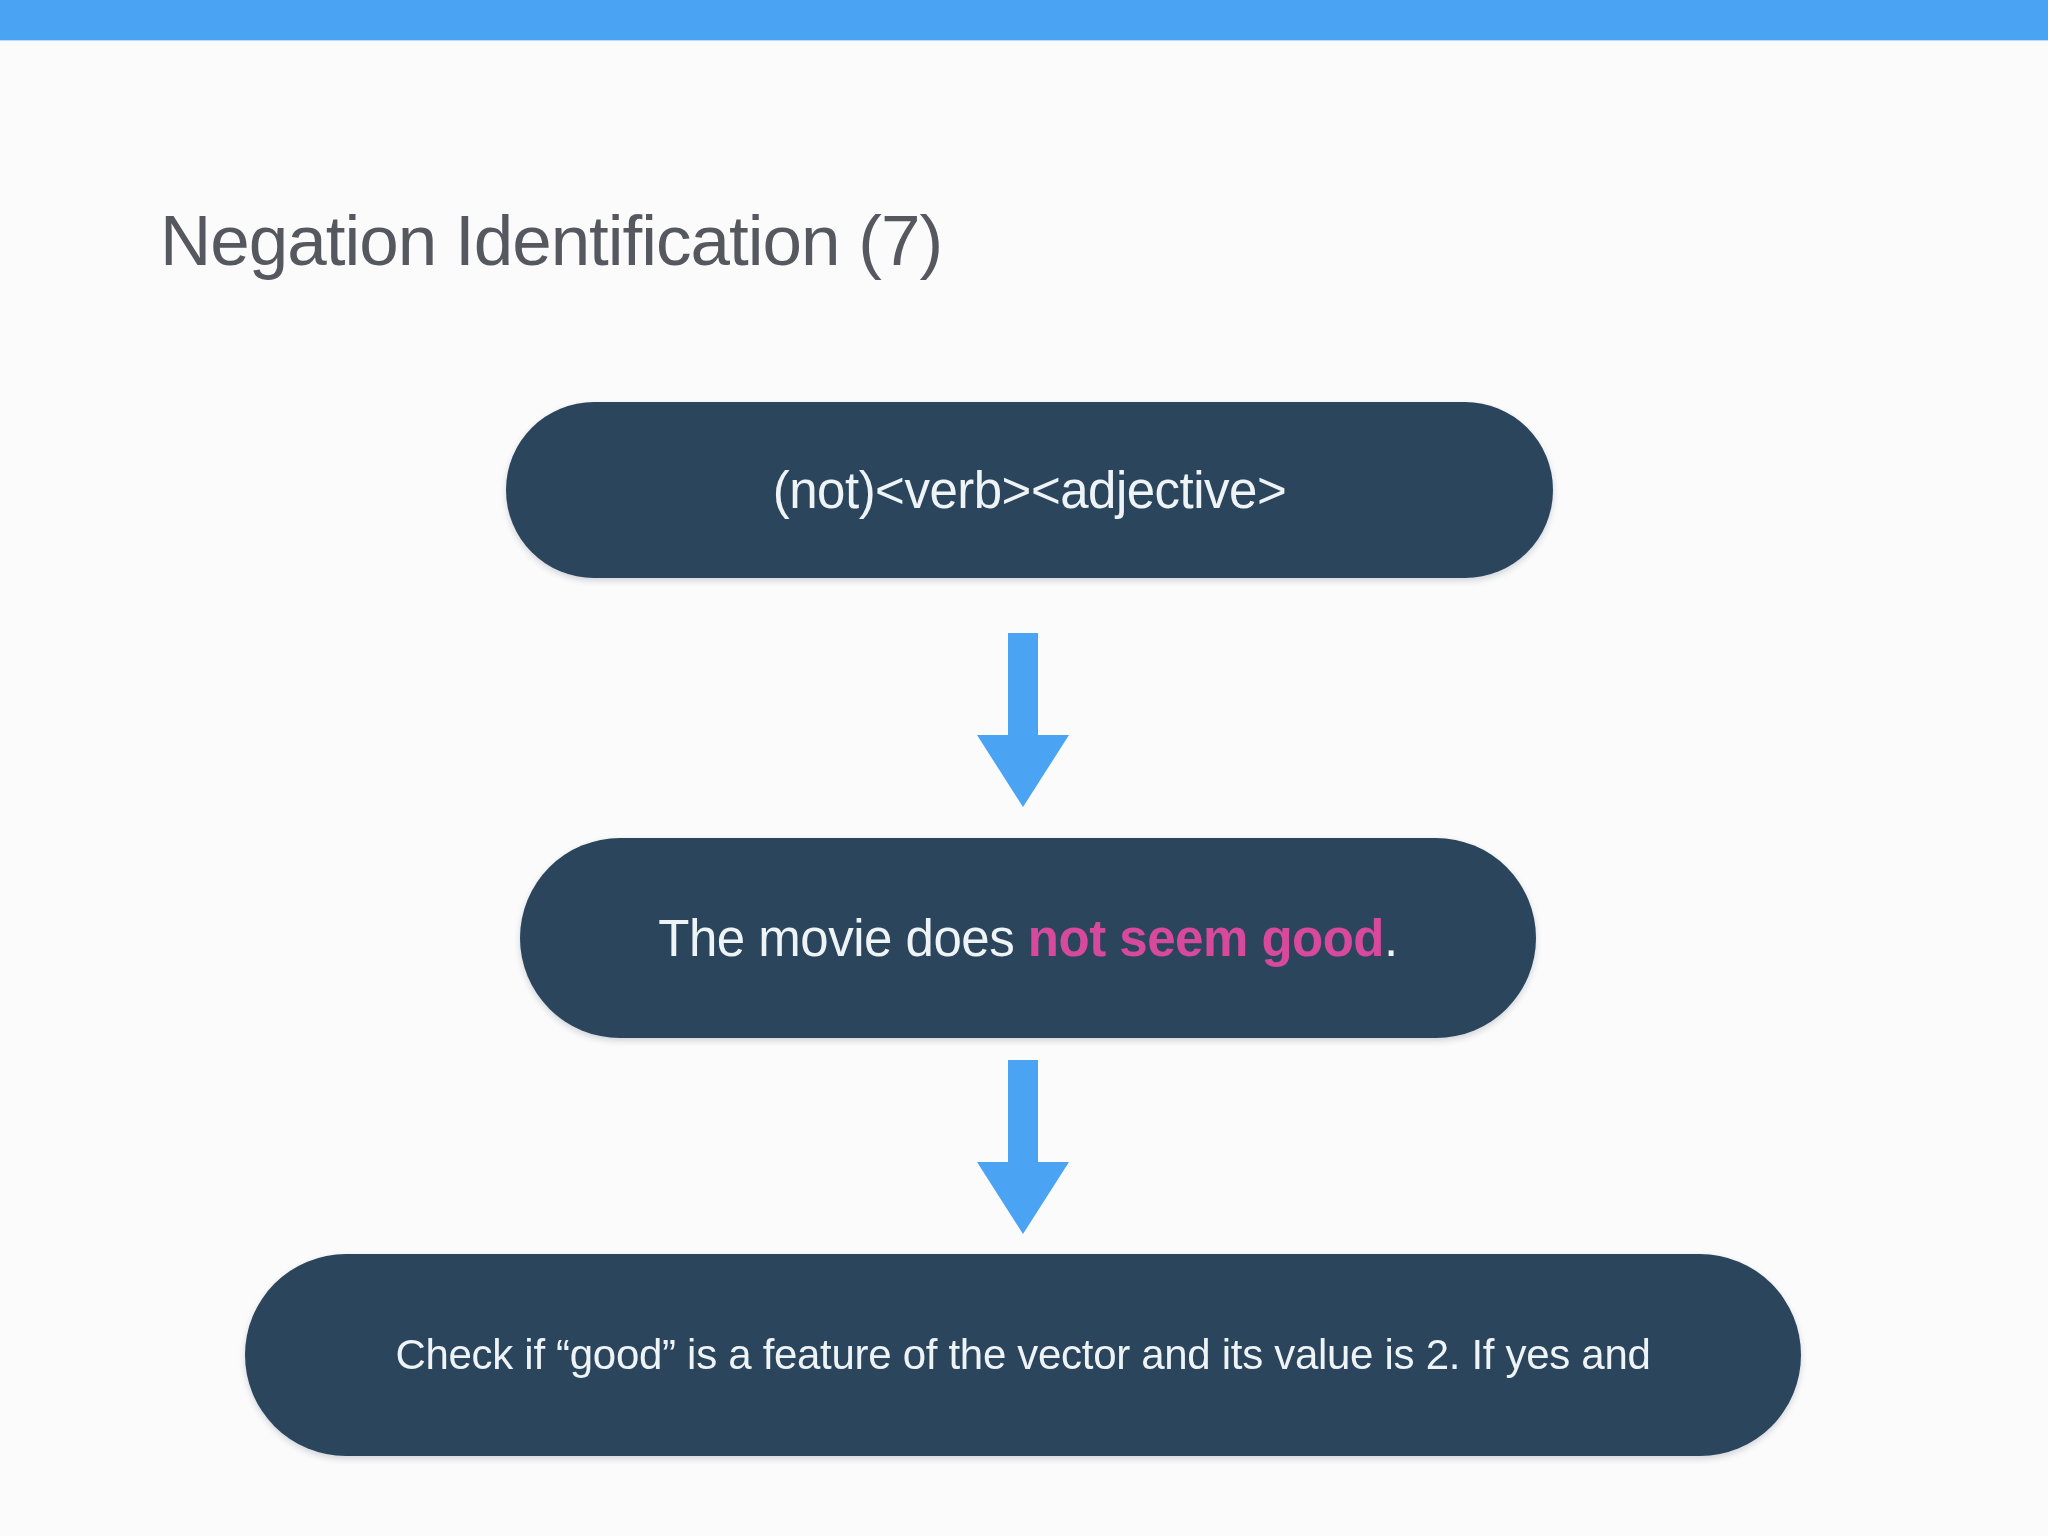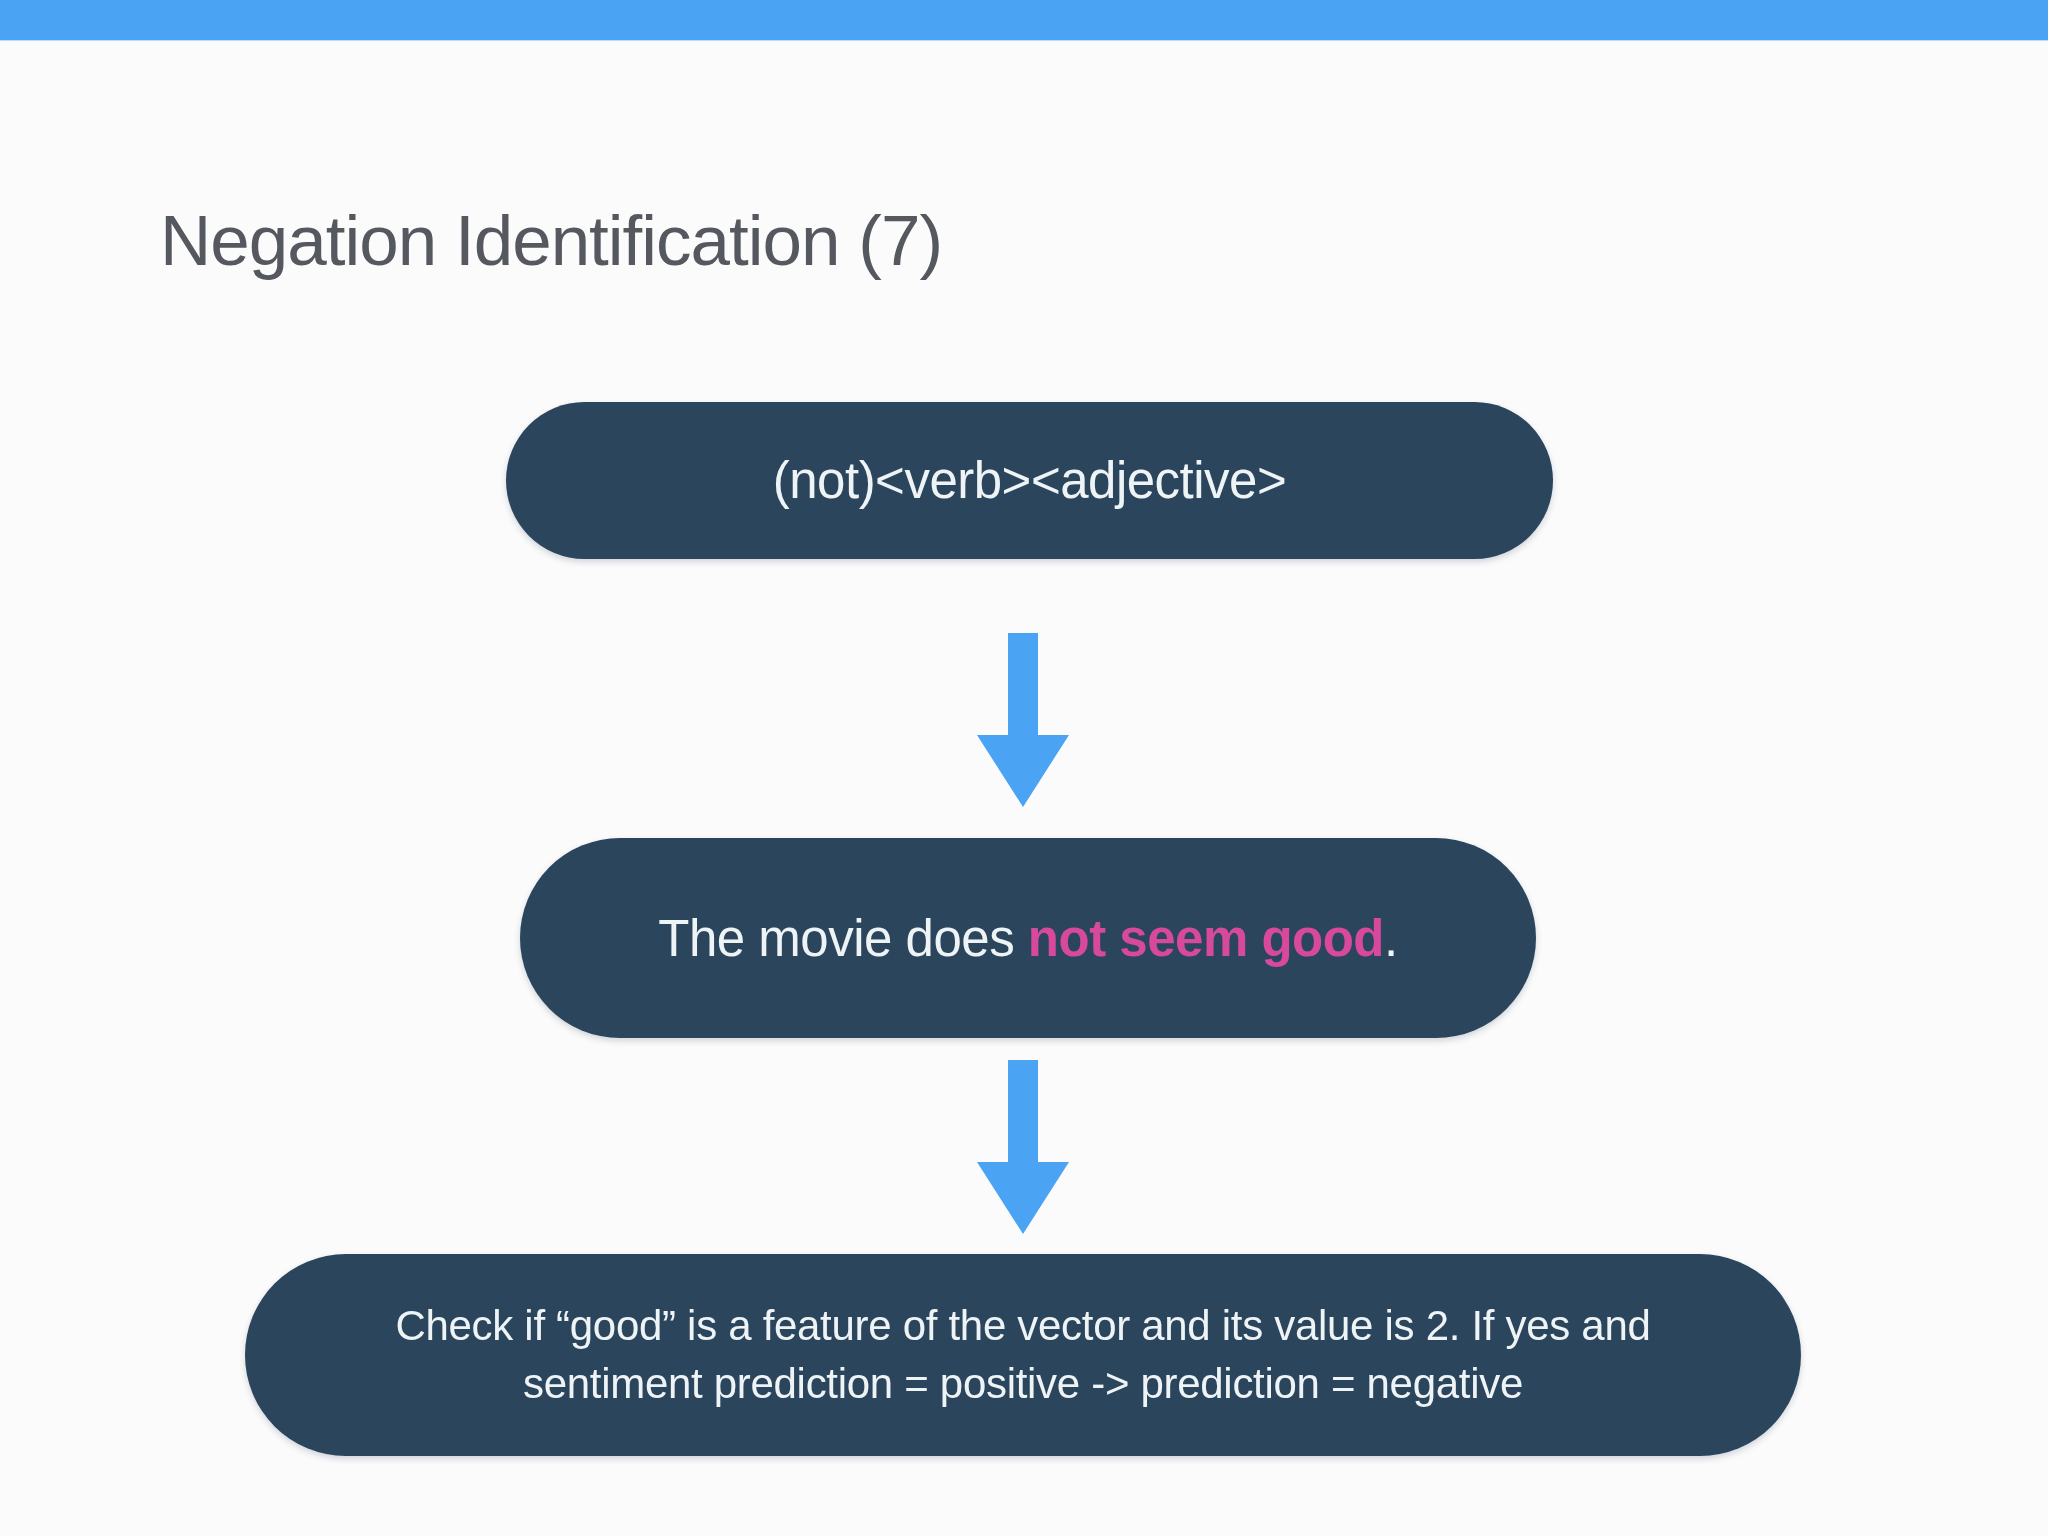--- a/index.html
+++ b/index.html
@@ -41,21 +41,21 @@
     display: flex;
     align-items: center;
     justify-content: center;
     color: var(--node-text, #eef3f6);
     box-shadow: 0 3px 6px rgba(20, 40, 60, 0.18);
   }
   .node-pattern {
     left: 506px;
     top: 402px;
     width: 1047px;
-    height: 157px;
+    height: 176px;
   }
   .node-example {
     left: 520px;
     top: 838px;
     width: 1016px;
     height: 200px;
   }
   .node-rule {
     left: 245px;
     top: 1254px;
@@ -110,17 +110,16 @@
     <span class="node-text"><span>The movie does </span><span class="highlight">not seem good</span><span>.</span></span>
   </div>
 
   <svg class="down-arrow arrow-2" viewBox="0 0 92 174" aria-hidden="true">
     <polygon points="31,0 61,0 61,102 92,102 46,174 0,102 31,102"></polygon>
   </svg>
 
   <div class="node node-rule">
     <div class="node-text">
       <div>Check if “good” is a feature of the vector and its value is 2. If yes and</div>
-      <div>sentiment prediction = positive -&gt; prediction = negative</div>
     </div>
   </div>
 
 </div>
 
 </body></html>

